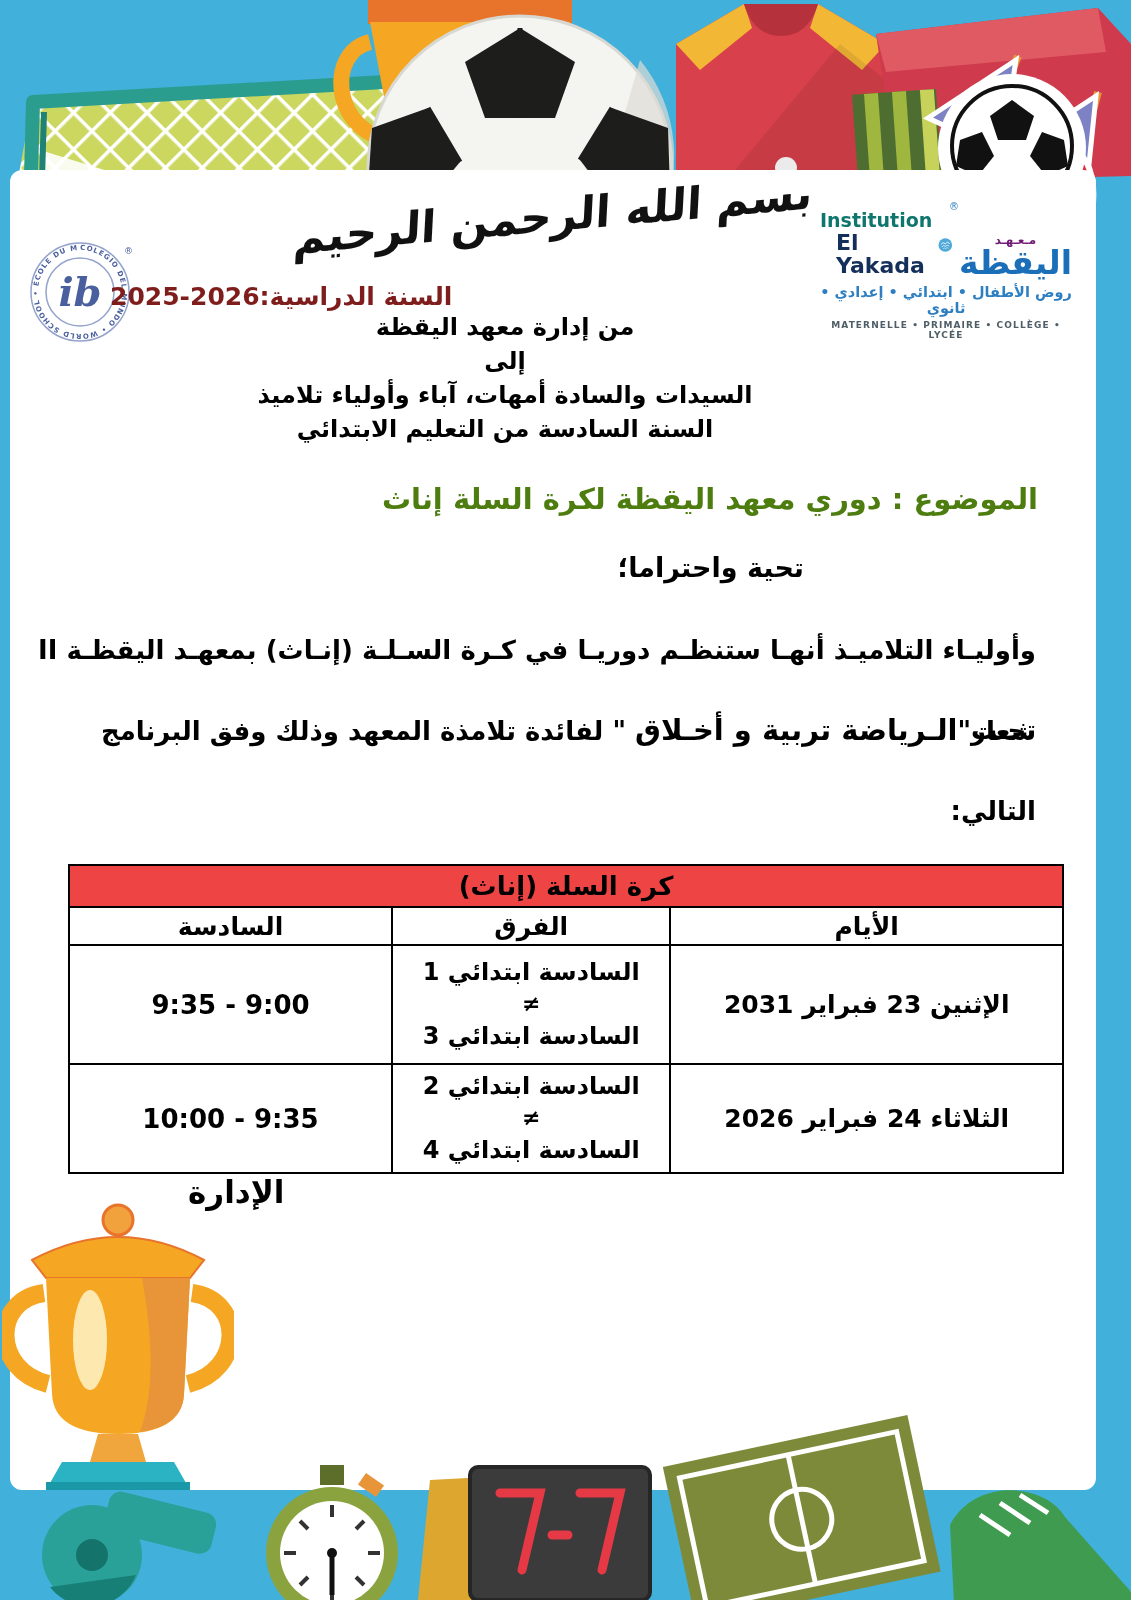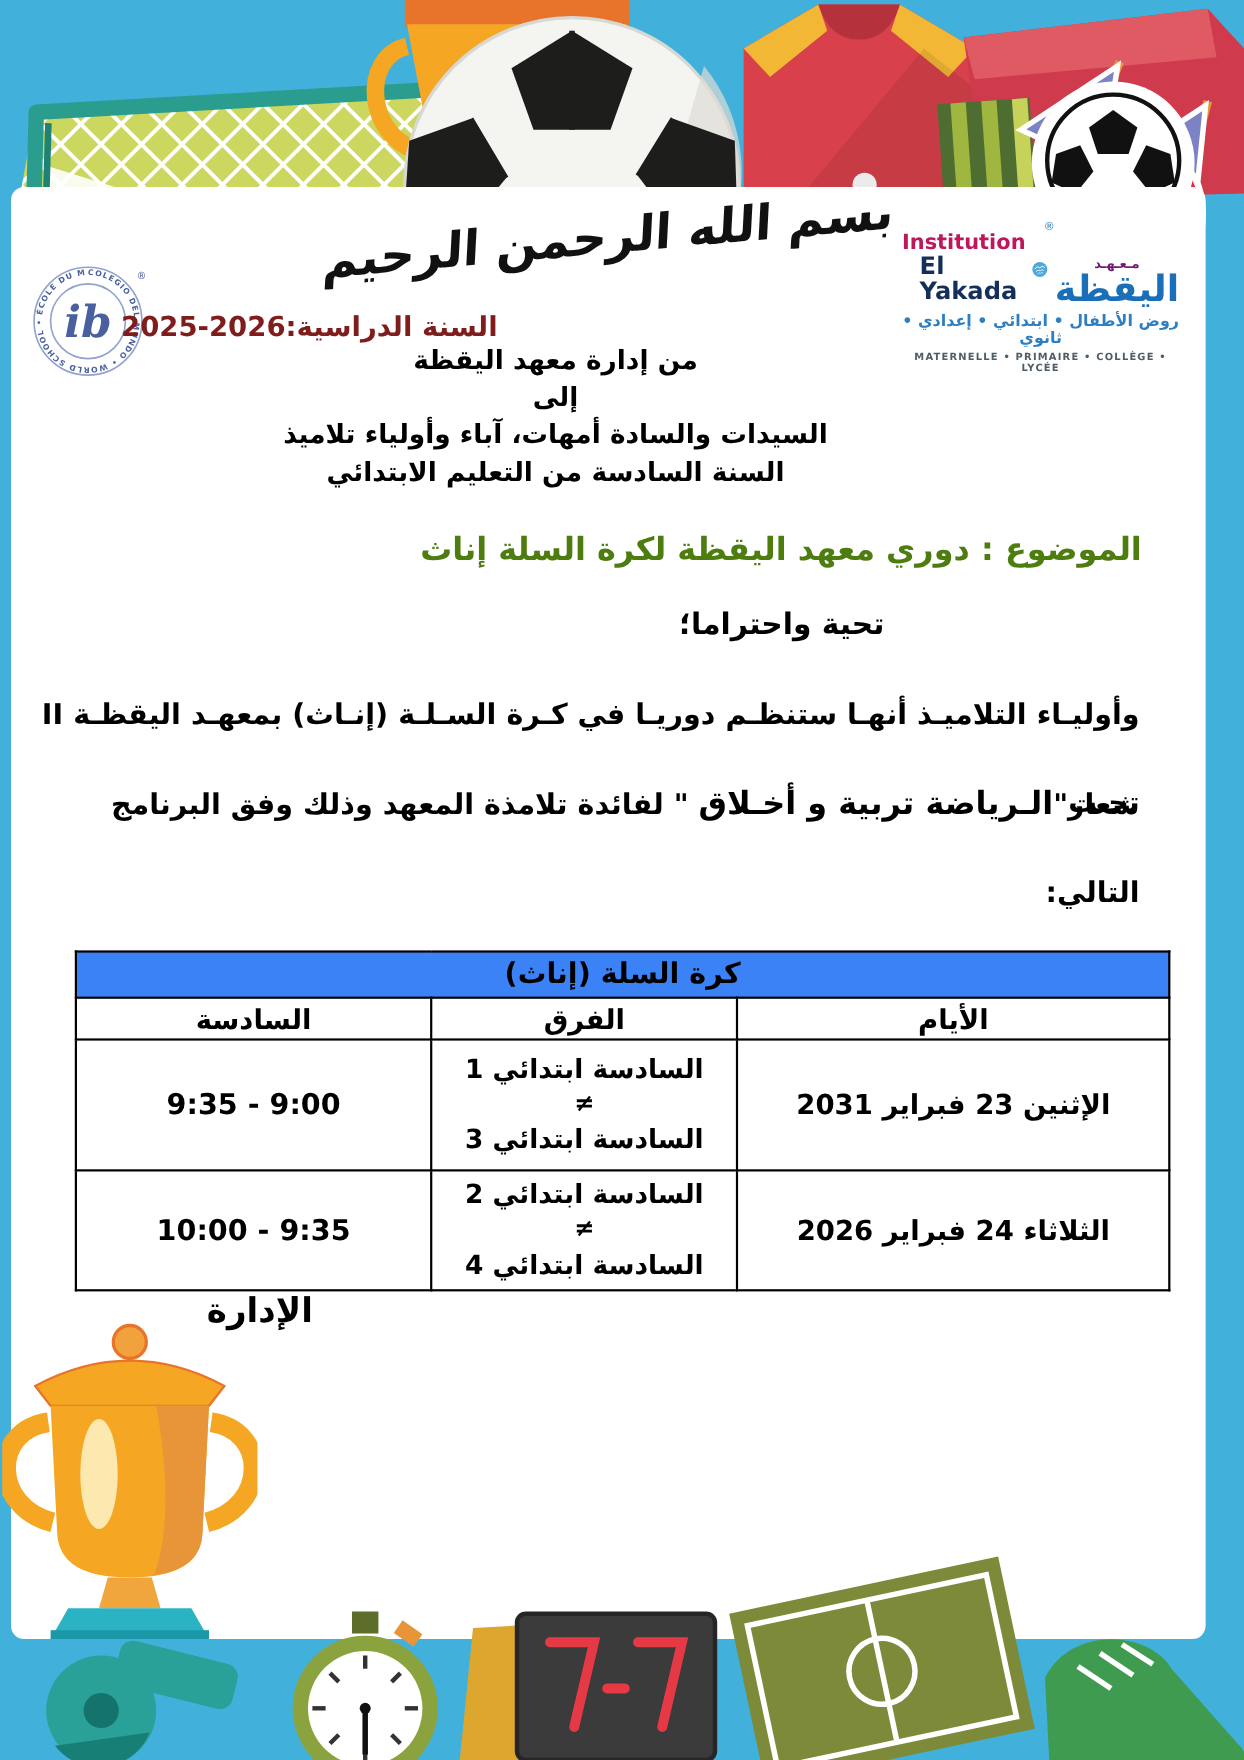--- a/index.html
+++ b/index.html
@@ -12,21 +12,21 @@
   .sheet{position:absolute;left:10px;top:170px;width:1086px;height:1320px;background:#fff;border-radius:12px;z-index:2;}
 
   .bismillah{position:absolute;top:20px;left:0;right:0;text-align:center;
     font-size:44px;font-weight:bold;color:#111;transform:rotate(-5deg) skewX(-8deg);}
   .school-year{position:absolute;top:112px;left:100px;direction:rtl;font-size:25px;font-weight:bold;color:#7f1d1d;}
 
   
   .yk-logo{position:absolute;top:40px;right:24px;width:252px;color:#1e3a6e;}
   .yk-row{display:flex;direction:ltr;align-items:center;justify-content:center;gap:6px;}
   .yk-en{text-align:left;line-height:1.05;}
-  .yk-en .l1{font-size:19px;font-weight:bold;color:#be185d;}
+  .yk-en .l1{font-size:19px;font-weight:bold;color:#0f766e;}
   .yk-en .l2{font-size:22px;font-weight:bold;color:#14305a;margin-left:16px;}
   .yk-ar{direction:rtl;text-align:center;line-height:1;position:relative;}
   .yk-ar .s{font-size:12px;font-weight:bold;color:#701a75;letter-spacing:2px;margin-top:24px;}
   .yk-ar .b{font-size:33px;font-weight:bold;color:#1b6fb8;}
   .yk-reg{position:absolute;top:-8px;left:-10px;font-size:10px;color:#2d7fc1;}
   .yk-levels-ar{direction:rtl;text-align:center;font-size:14.5px;font-weight:bold;color:#2d7fc1;margin-top:5px;}
   .yk-levels-fr{text-align:center;font-size:9px;font-weight:bold;color:#4f5d66;letter-spacing:1.1px;margin-top:4px;}
 
   .ib-logo{position:absolute;top:70px;left:18px;}
 
@@ -185,21 +185,21 @@
     </div>
 
     <table class="sched">
       <colgroup>
           <col style="width:39.5%">
           <col style="width:28%">
           <col style="width:32.5%">
         </colgroup>
       <tbody>
           <tr class="title-row">
-        <td colspan="3" style="background:#3b82f6">كرة السلة (إناث)</td>
+        <td colspan="3" style="background:#ef4444">كرة السلة (إناث)</td>
       </tr>
       <tr class="head-row">
         <th>الأيام</th>
         <th>الفرق</th>
         <th>السادسة</th>
       </tr>
       <tr class="r1">
         <td class="day-cell">الإثنين 23 فبراير 2031</td>
         <td class="teams">
           <div>السادسة ابتدائي 1</div>

